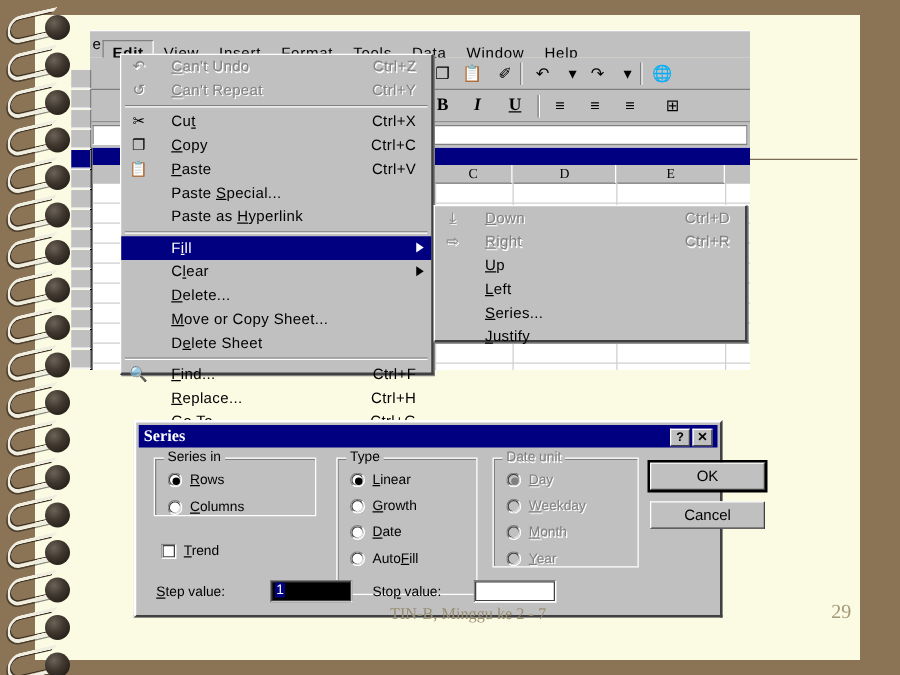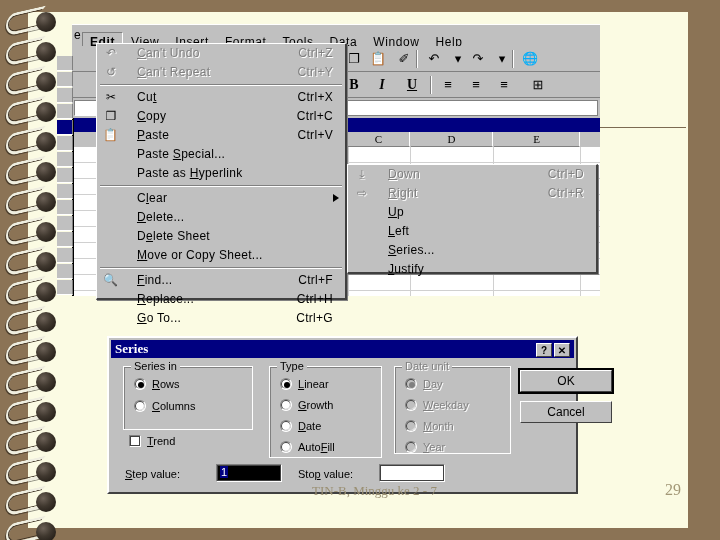--- a/index.html
+++ b/index.html
@@ -503,32 +503,36 @@
         <span class="lbl"><u>P</u>aste</span>
         <span class="acc">Ctrl+V</span>
       </div>
       <div class="mrow">
         <span class="lbl">Paste <u>S</u>pecial...</span>
       </div>
       <div class="mrow">
         <span class="lbl">Paste as <u>H</u>yperlink</span>
       </div>
       <div class="msep"></div>
+      <div class="mrow hl">
+        <span class="lbl">F<u>i</u>ll</span>
+        <span class="arrow"></span>
+      </div>
       <div class="mrow">
         <span class="lbl">C<u>l</u>ear</span>
         <span class="arrow"></span>
       </div>
       <div class="mrow">
         <span class="lbl"><u>D</u>elete...</span>
       </div>
       <div class="mrow">
+        <span class="lbl"><u>M</u>ove or Copy Sheet...</span>
+      </div>
+      <div class="mrow">
         <span class="lbl">D<u>e</u>lete Sheet</span>
-      </div>
-      <div class="mrow">
-        <span class="lbl"><u>M</u>ove or Copy Sheet...</span>
       </div>
       <div class="msep"></div>
       <div class="mrow">
         <span class="glyph">🔍</span>
         <span class="lbl"><u>F</u>ind...</span>
         <span class="acc">Ctrl+F</span>
       </div>
       <div class="mrow">
         <span class="lbl"><u>R</u>eplace...</span>
         <span class="acc">Ctrl+H</span>
@@ -564,40 +568,40 @@
       </div>
     </div>
 
   <div id="seriesdlg">
     <div id="dlgtitle">
       <span>Series</span>
       <div class="titlebtn" style="right:22px;">?</div>
       <div class="titlebtn" style="right:4px;">✕</div>
     </div>
 
-    <div class="grp" style="left:14px; top:28px; width:130px; height:64px;">
+    <div class="grp" style="left:14px; top:28px; width:130px; height:47px;">
       <span class="gt">Series in</span>
       <div id="seriesin-opts">
           <div class="rb on" style="left: 10px; top: 10px;">
             <span class="dot"></span>
             <span class="rl"><u>R</u>ows</span>
           </div>
           <div class="rb" style="left: 10px; top: 32px;">
             <span class="dot"></span>
             <span class="rl"><u>C</u>olumns</span>
           </div>
         </div>
     </div>
 
     <div class="cb" style="left:20px; top:96px;">
       <span class="box"></span>
       <span class="cl"><u>T</u><span></span><span id="trendrest">rend</span></span>
     </div>
 
-    <div class="grp" style="left:160px; top:28px; width:113px; height:92px;">
+    <div class="grp" style="left:160px; top:28px; width:113px; height:110px;">
       <span class="gt">Type</span>
       <div id="type-opts">
           <div class="rb on" style="left: 10px; top: 10px;">
             <span class="dot"></span>
             <span class="rl"><u>L</u>inear</span>
           </div>
           <div class="rb" style="left: 10px; top: 31px;">
             <span class="dot"></span>
             <span class="rl"><u>G</u>rowth</span>
           </div>

